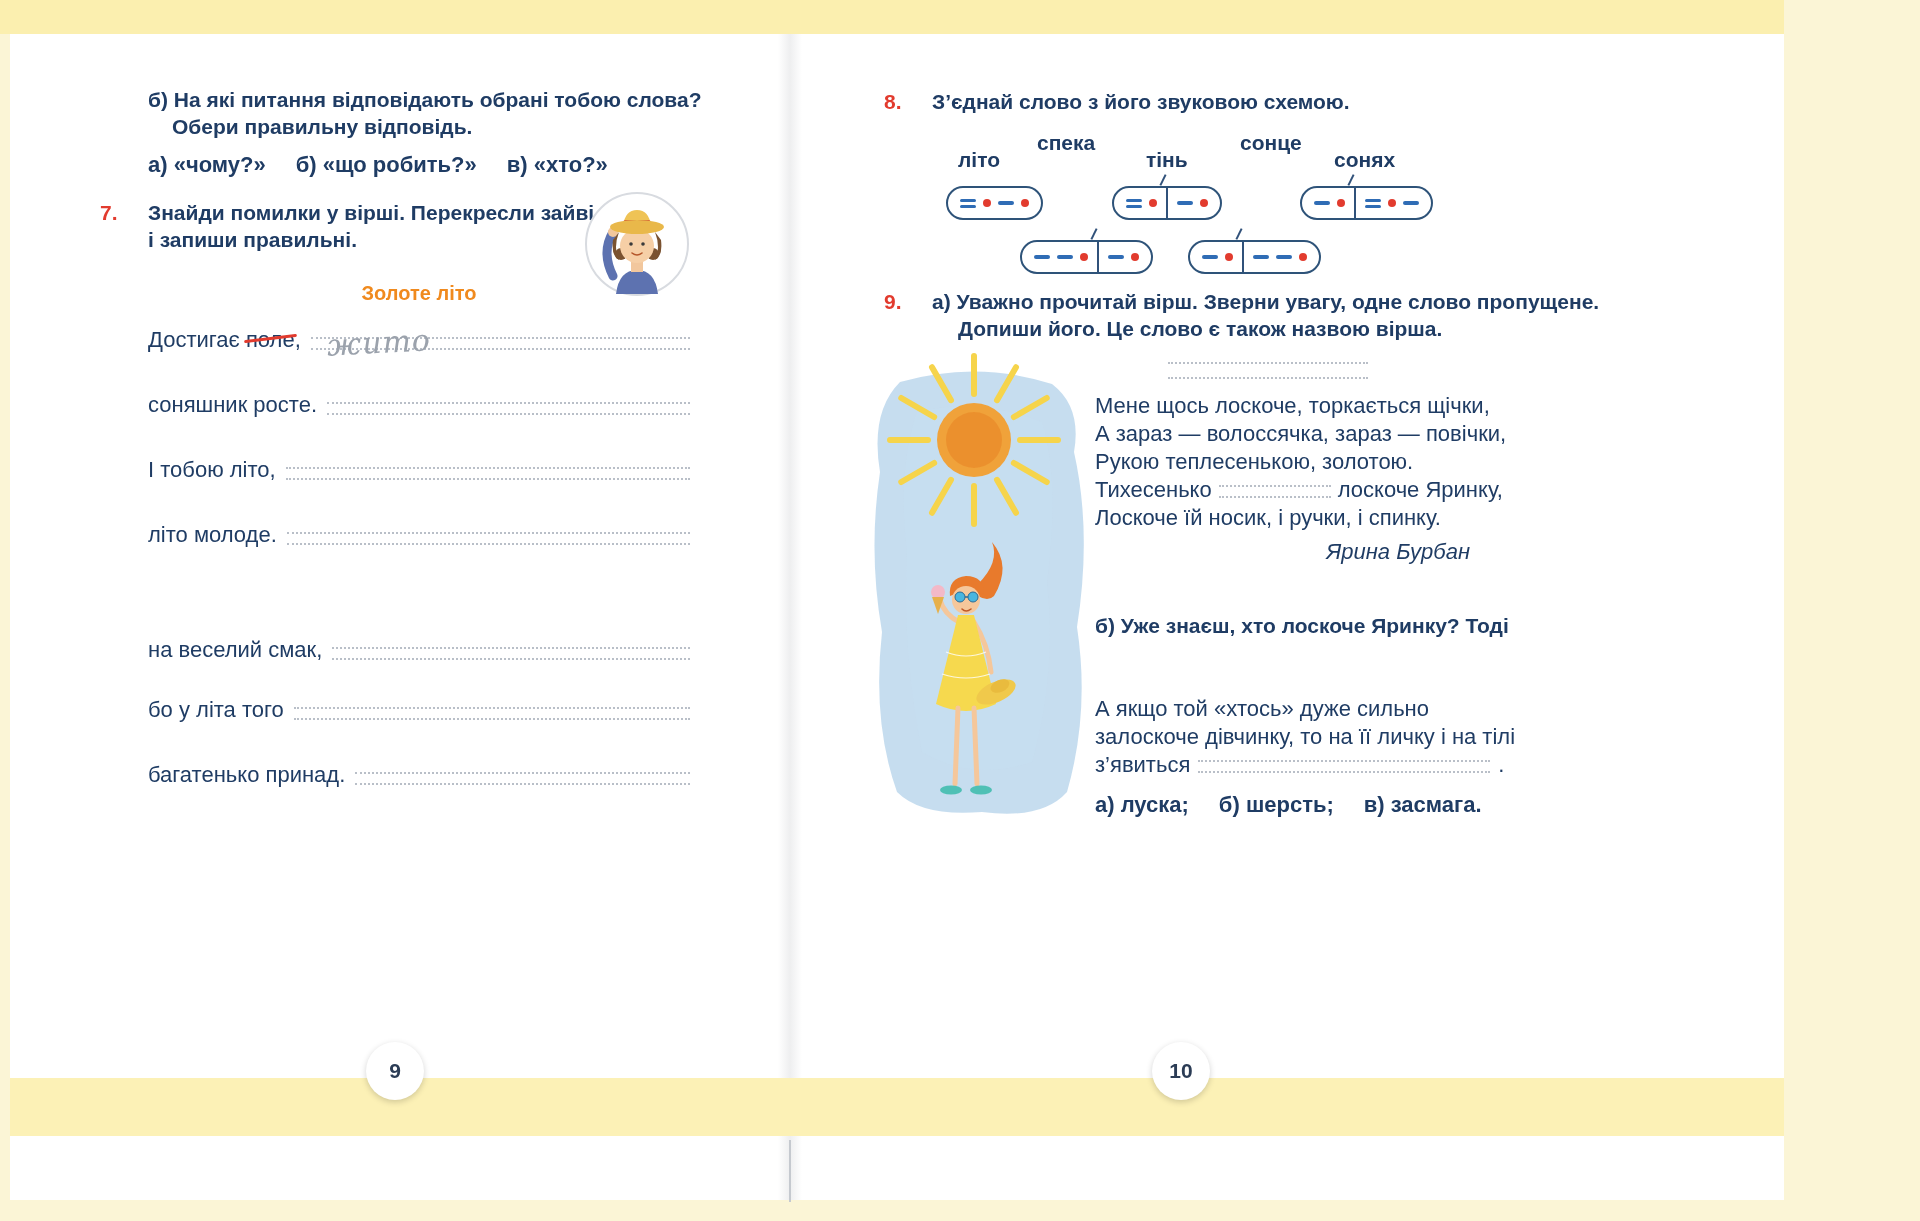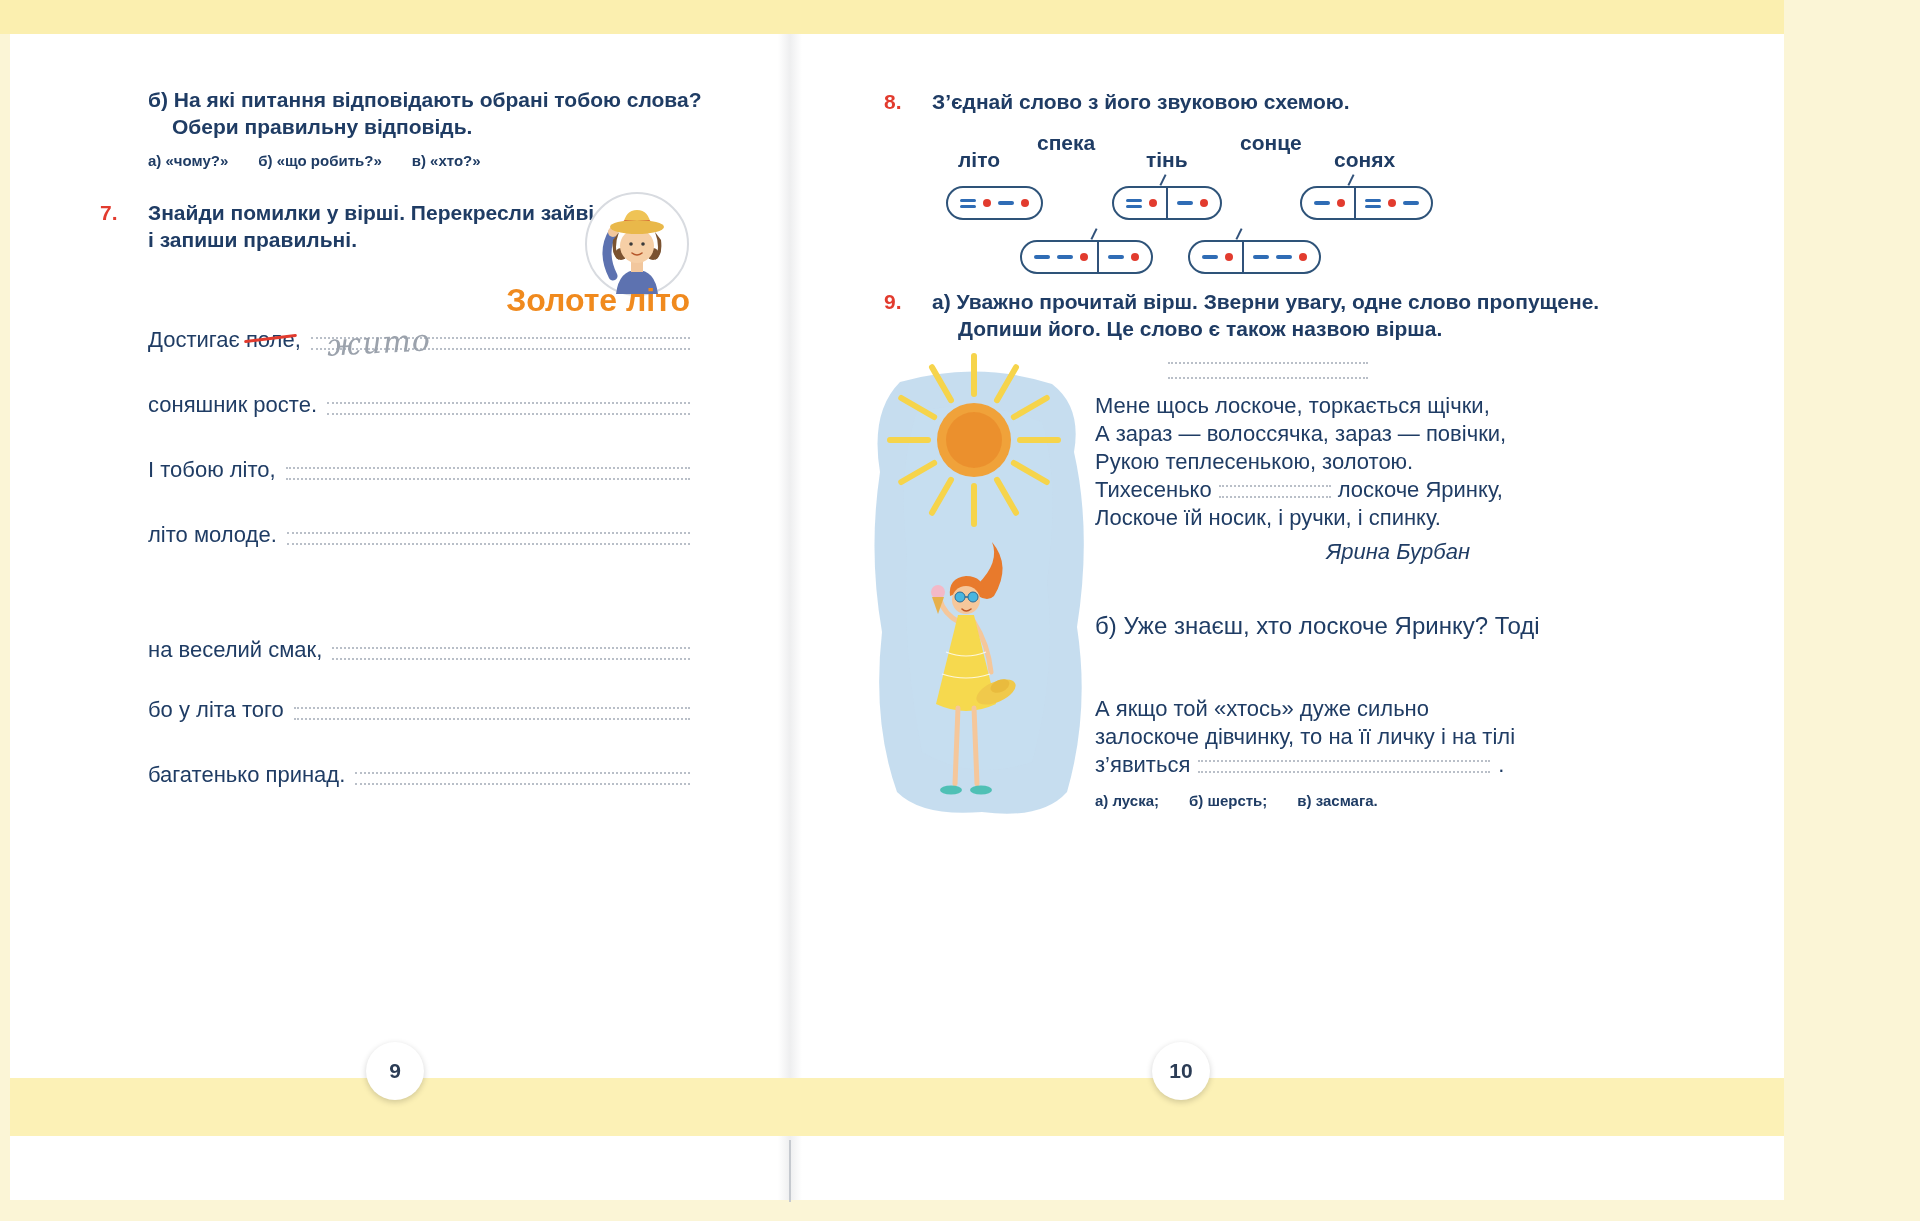--- a/index.html
+++ b/index.html
@@ -10,22 +10,22 @@
   .page-right{left:790px;width:1120px;}
   .fold{position:absolute;left:778px;top:34px;width:24px;height:1166px;pointer-events:none;
         background:linear-gradient(90deg,rgba(90,95,105,0),rgba(90,95,105,0.10) 50%,rgba(90,95,105,0));}
   .fold-line{position:absolute;left:789px;top:1140px;width:2px;height:62px;background:#c5c9cf;}
   .band-bottom{position:absolute;left:0;right:0;top:1044px;height:58px;background:#fcf1b6;z-index:1;}
   .page-circle{position:absolute;width:58px;height:58px;border-radius:50%;background:#ffffff;z-index:2;
                display:flex;align-items:center;justify-content:center;font-weight:bold;font-size:21px;color:#2b3c55;
                box-shadow:0 2px 6px rgba(0,0,0,0.18);}
   .bold-line{position:absolute;font-weight:bold;font-size:21px;line-height:27px;}
   .task-number{position:absolute;color:#e23b2e;font-weight:bold;font-size:21px;line-height:27px;}
-  .options-row{position:absolute;display:flex;gap:30px;font-weight:bold;font-size:15px;}
-  .poem-title{position:absolute;color:#f08a1e;font-weight:bold;font-size:32px;text-align:right;}
+  .options-row{position:absolute;display:flex;gap:30px;font-weight:bold;font-size:22px;}
+  .poem-title{position:absolute;color:#f08a1e;font-weight:bold;font-size:20px;text-align:center;}
   .poem-row{position:absolute;left:138px;width:542px;display:flex;align-items:flex-end;font-size:22px;line-height:28px;}
   .poem-row > span{white-space:pre;}
   .blank{flex:1;margin-left:10px;margin-bottom:4px;height:9px;
          border-top:2px dotted #b9bfc8;border-bottom:2px dotted #b9bfc8;}
   .rel{position:relative;}
   .handwritten{position:absolute;left:16px;bottom:-9px;font-family:"DejaVu Serif",serif;font-style:italic;
                font-size:30px;color:#9ba2ac;display:inline-block;transform:rotate(-3deg);letter-spacing:1px;}
   .struck{position:relative;}
   .struck::after{content:"";position:absolute;left:-2px;right:-2px;top:11px;height:3px;background:#e23b2e;
                  transform:rotate(-7deg);border-radius:2px;}
@@ -40,21 +40,21 @@
   .tk.vowel{width:8px;height:8px;border-radius:50%;background:#e23b2e;}
   .tk.divider{width:2px;align-self:stretch;background:#30517a;margin:0 2px;position:relative;}
   .tk.divider.accent::after{content:"";position:absolute;top:-14px;left:-4px;width:2px;height:12px;
                             background:#30517a;transform:rotate(26deg);}
   .poem-block{position:absolute;left:305px;top:358px;width:460px;font-size:22px;line-height:28px;}
   .poem-block .author{font-style:italic;text-align:right;padding-right:85px;margin-top:6px;}
   .title-blank{position:absolute;height:13px;border-top:2px dotted #b9bfc8;border-bottom:2px dotted #b9bfc8;}
   .gap-blank{display:inline-block;width:112px;height:9px;border-top:2px dotted #b9bfc8;
              border-bottom:2px dotted #b9bfc8;vertical-align:-1px;margin:0 7px;}
   .text-block{position:absolute;font-size:22px;line-height:28px;}
-  .text-block.bold{font-weight:normal;font-size:24px;line-height:27px;}
+  .text-block.bold{font-weight:bold;font-size:21px;line-height:27px;}
   .sent-blank{display:inline-block;width:292px;height:9px;border-top:2px dotted #b9bfc8;
               border-bottom:2px dotted #b9bfc8;vertical-align:-1px;margin:0 8px;}
   .indent1{padding-left:24px;}
 </style>
 </head>
 <body>
 
 <div class="spread">
   <div class="band-top"></div>
 

